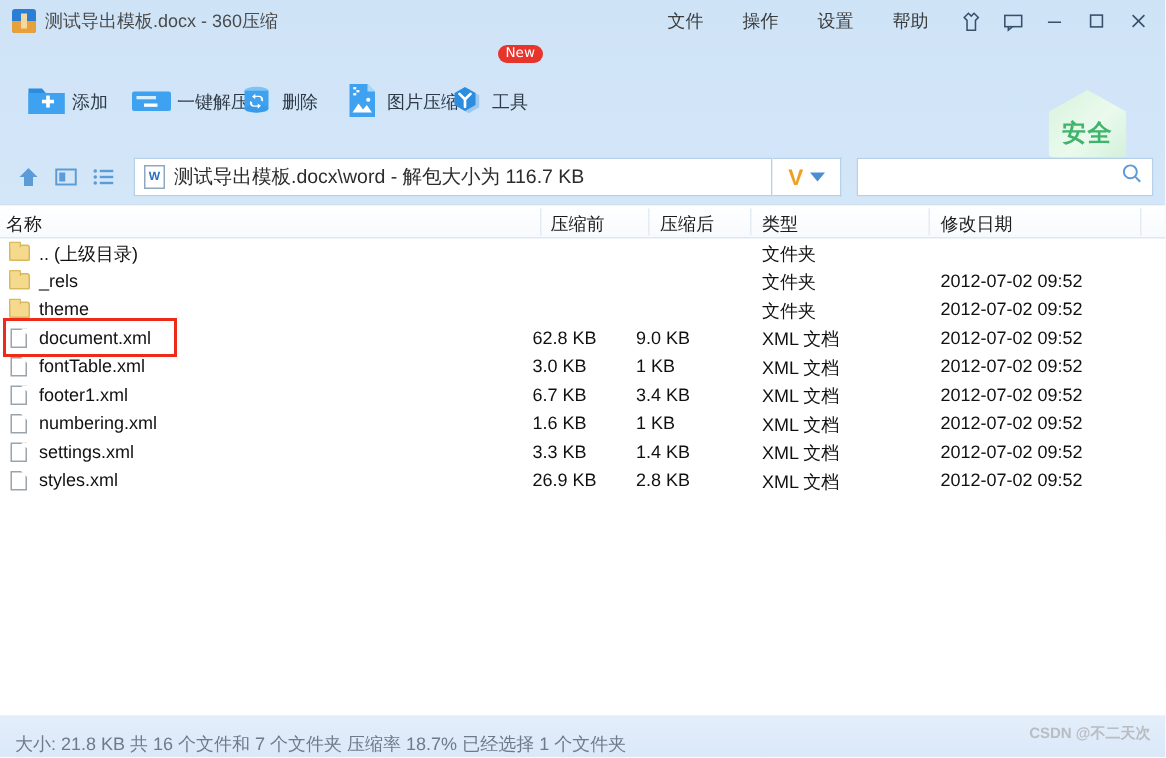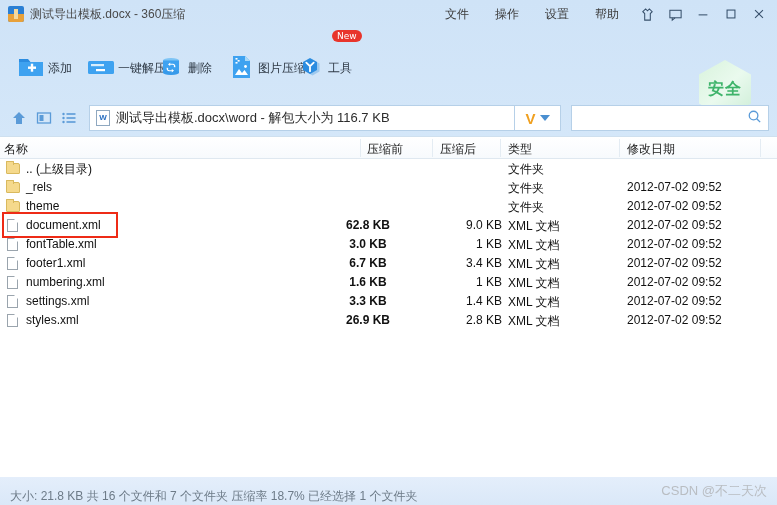--- a/index.html
+++ b/index.html
@@ -129,22 +129,22 @@
     background: linear-gradient(to bottom, #ffffff, #f7fafd);
   }
   .lhead .hc {
     position: absolute; top: 4px; font-size: 12px; color: #1b1b1b; white-space: nowrap;
   }
   .hsep { position: absolute; top: 2px; width: 1px; height: 18px; background: #e4ecf3; }
   .rows { position: relative; }
   .row { position: relative; height: 19px; }
   .cell { position: absolute; top: 2px; font-size: 12px; color: #111; white-space: nowrap; }
   .c-name { left: 26px; }
-  .c-pre  { width: 80px; text-align: center; left: 328px; font-weight: bold; }
-  .c-post { width: 78px; text-align: right; left: 424px; }
+  .c-pre  { width: 80px; text-align: left; left: 355px; }
+  .c-post { width: 78px; text-align: left; left: 424px; }
   .c-type { left: 508px; }
   .c-date { left: 627px; }
   .ico-folder {
     position: absolute; left: 6px; top: 4px; width: 14px; height: 11px;
     background: #f5d98c; border: 1px solid #d9b95e; border-radius: 1px 2px 1px 1px;
   }
   .ico-folder:before {
     content: ""; position: absolute; left: -1px; top: -3px; width: 6px; height: 3px;
     background: #f5d98c; border: 1px solid #d9b95e; border-bottom: none; border-radius: 1px 1px 0 0;
   }
@@ -164,21 +164,21 @@
 
   
   #statusbar {
     position: absolute; left: 0; top: 477px; width: 777px; height: 28px;
     background: linear-gradient(to bottom, #e4eefb, #dae8f8);
     display: flex; align-items: flex-end; padding: 0 10px;
   }
   .status-text { font-size: 12px; color: #6d7b88; white-space: nowrap; }
   .watermark {
     position: absolute; right: 10px; top: 5px;
-    font-size: 13px; color: #b9bdc2; white-space: nowrap;
+    font-size: 10px; color: #b9bdc2; white-space: nowrap; font-weight: bold;
   }
 </style>
 </head>
 <body>
 
 <div id="app">
 
   <div id="titlebar">
     <div class="title-left">
       <div class="app-icon"></div>

